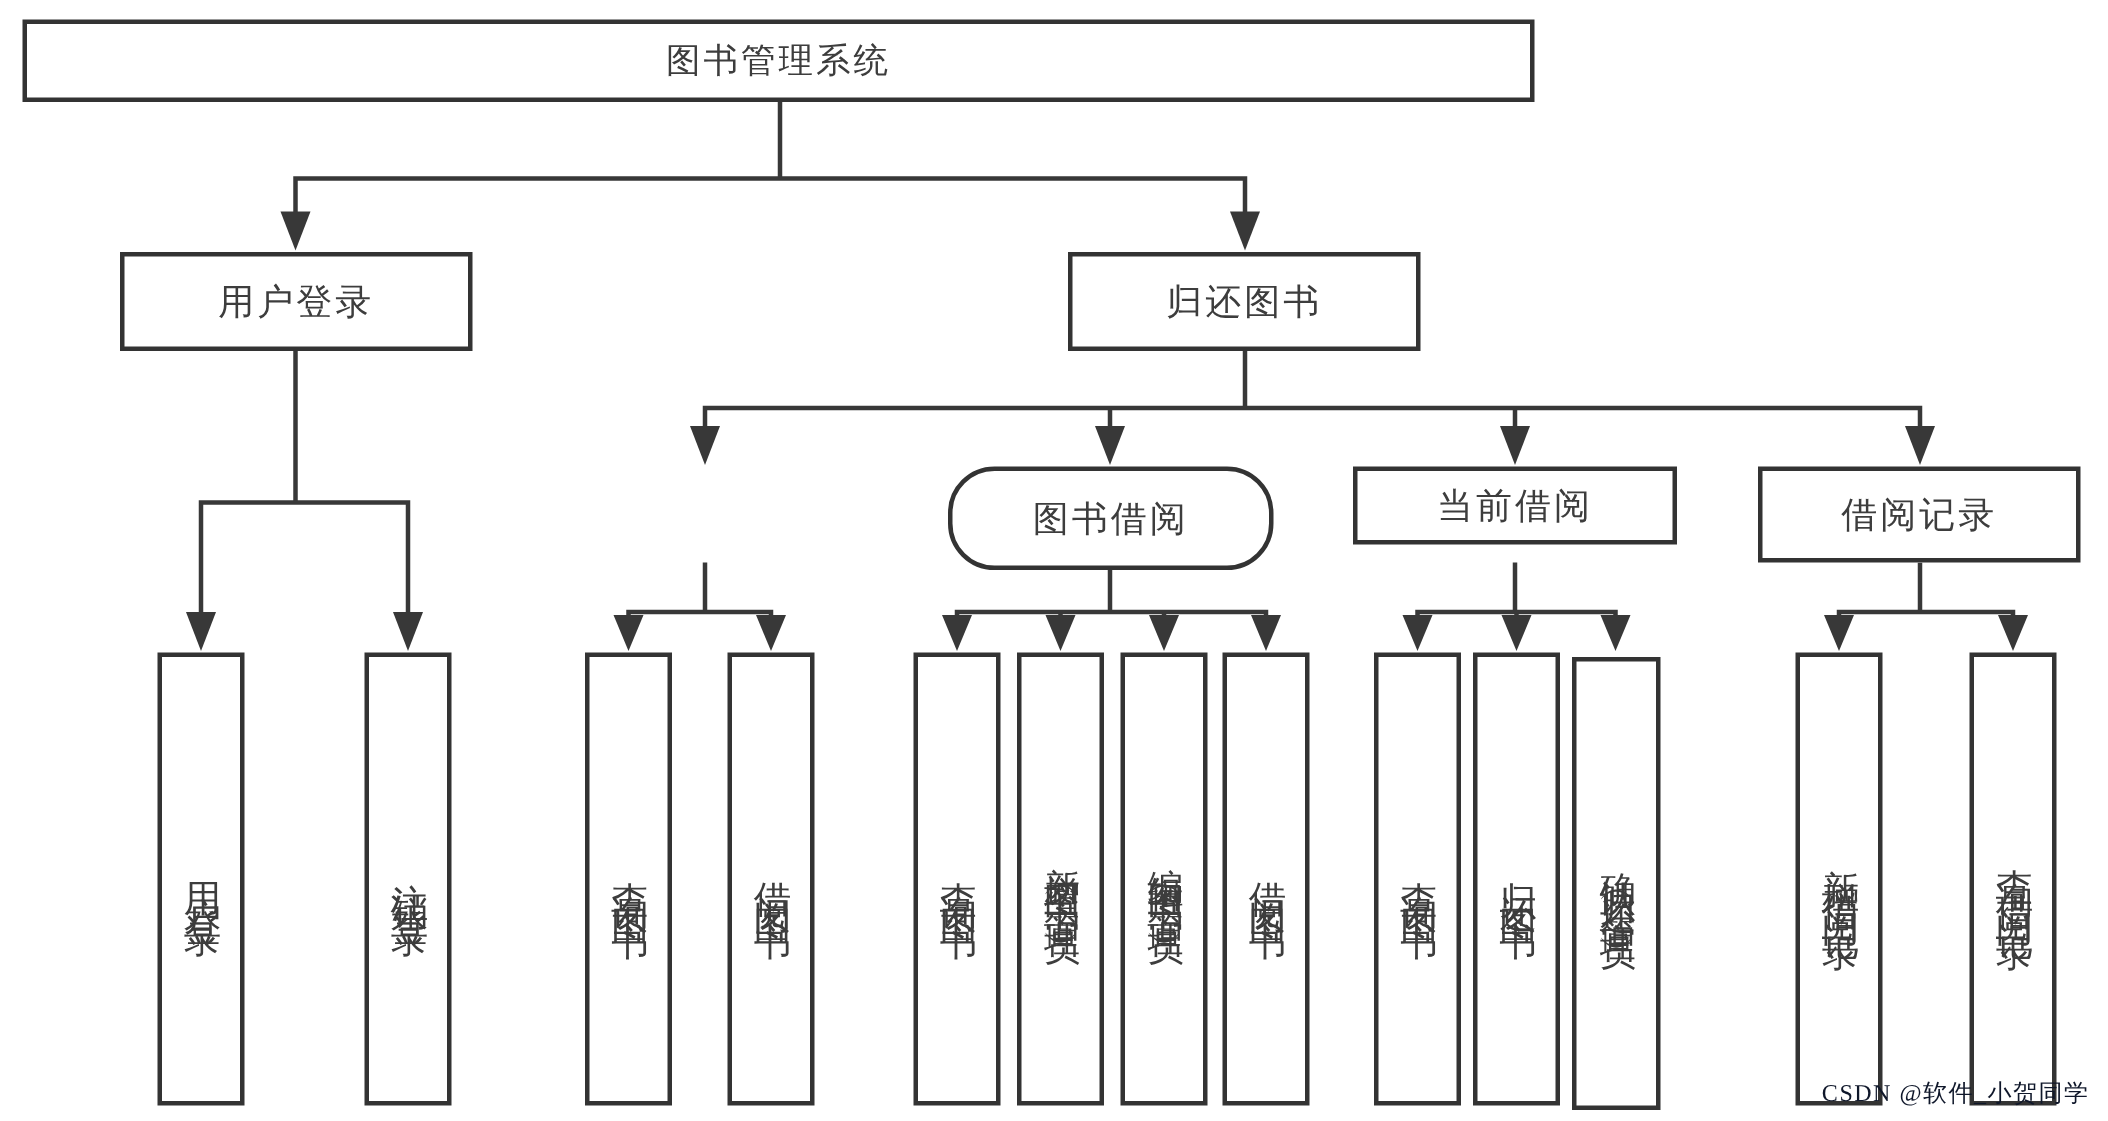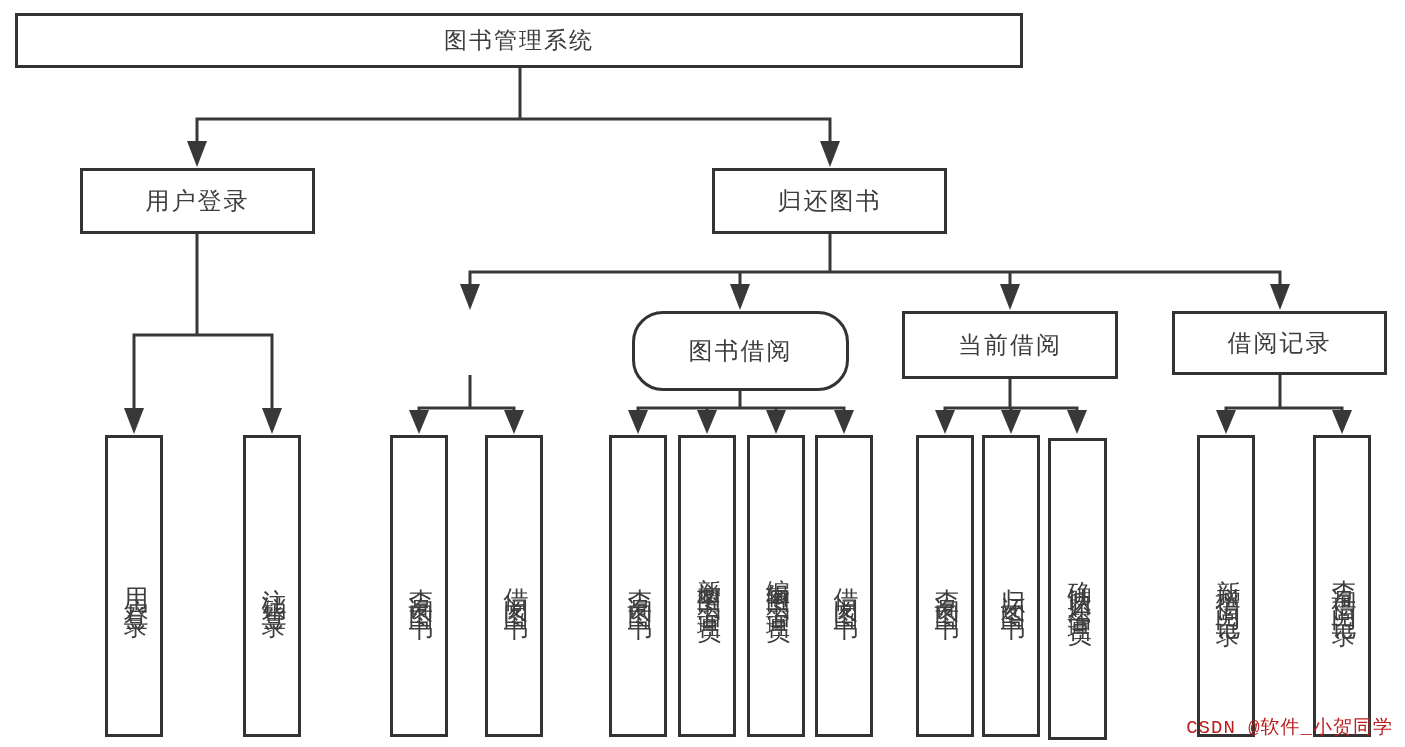--- a/index.html
+++ b/index.html
@@ -1,21 +1,21 @@
 <!DOCTYPE html>
 <html><head>
 <meta charset="utf-8">
 <style>
   html, body { margin: 0; padding: 0; background: #ffffff; }
   .canvas {
     position: relative;
     width: 1405px;
     height: 747px;
     background: #ffffff;
-    font-family: Liberation Mono, monospace;
+    font-family: Liberation Serif, serif;
     overflow: hidden;
   }
   .connectors {
     position: absolute;
     top: 0; left: 0;
     width: 1405px; height: 747px;
     pointer-events: none;
   }
   .node {
     position: absolute;
@@ -37,22 +37,22 @@
     line-height: 1;
   }
   .leaf-long {
     font-size: 24px;
     letter-spacing: 6px;
   }
   .watermark {
     position: absolute;
     right: 12px;
     bottom: 7px;
-    font-size: 19px;
-    color: #b91c1c;
+    font-size: 16px;
+    color: #0f172a;
     letter-spacing: 1px;
     white-space: nowrap;
   }
 </style>
 </head>
 <body>
 
 <div class="canvas">
 
   <svg class="connectors" width="1405" height="747" viewBox="0 0 1405 747" fill="none" xmlns="http://www.w3.org/2000/svg">
@@ -116,22 +116,22 @@
       <polygon points="1216,410 1236,410 1226,434"></polygon>
       <polygon points="1332,410 1352,410 1342,434"></polygon>
     </g>
   </svg>
 
   <div class="node root-node" style="left:15px; top:13px; width:1008px; height:55px;">图书管理系统</div>
 
   <div class="node h-node" style="left:80px; top:168px; width:235px; height:66px;">用户登录</div>
   <div class="node h-node" style="left:712px; top:168px; width:235px; height:66px;">归还图书</div>
 
-  <div class="node h-node" style="left:632px; top:311px; width:217px; height:80px;border-radius:31px;">图书借阅</div>
-  <div class="node h-node" style="left:902px; top:311px; width:216px; height:68px;">当前借阅</div>
+  <div class="node h-node" style="left:632px; top:311px; width:217px; height:69px;border-radius:31px;">图书借阅</div>
+  <div class="node h-node" style="left:902px; top:311px; width:216px; height:52px;">当前借阅</div>
   <div class="node h-node" style="left:1172px; top:311px; width:215px; height:64px;">借阅记录</div>
 
   <div class="node leaf" style="left:105px; top:435px; width:58px; height:302px;">用户登录</div>
   <div class="node leaf" style="left:243px; top:435px; width:58px; height:302px;">注销登录</div>
 
   <div class="node leaf" style="left:390px; top:435px; width:58px; height:302px;">查询图书</div>
   <div class="node leaf" style="left:485px; top:435px; width:58px; height:302px;">借阅图书</div>
 
   <div class="node leaf" style="left:609px; top:435px; width:58px; height:302px;">查询图书</div>
   <div class="node leaf leaf-long" style="left:678px; top:435px; width:58px; height:302px;">新增图书（管理员）</div>

